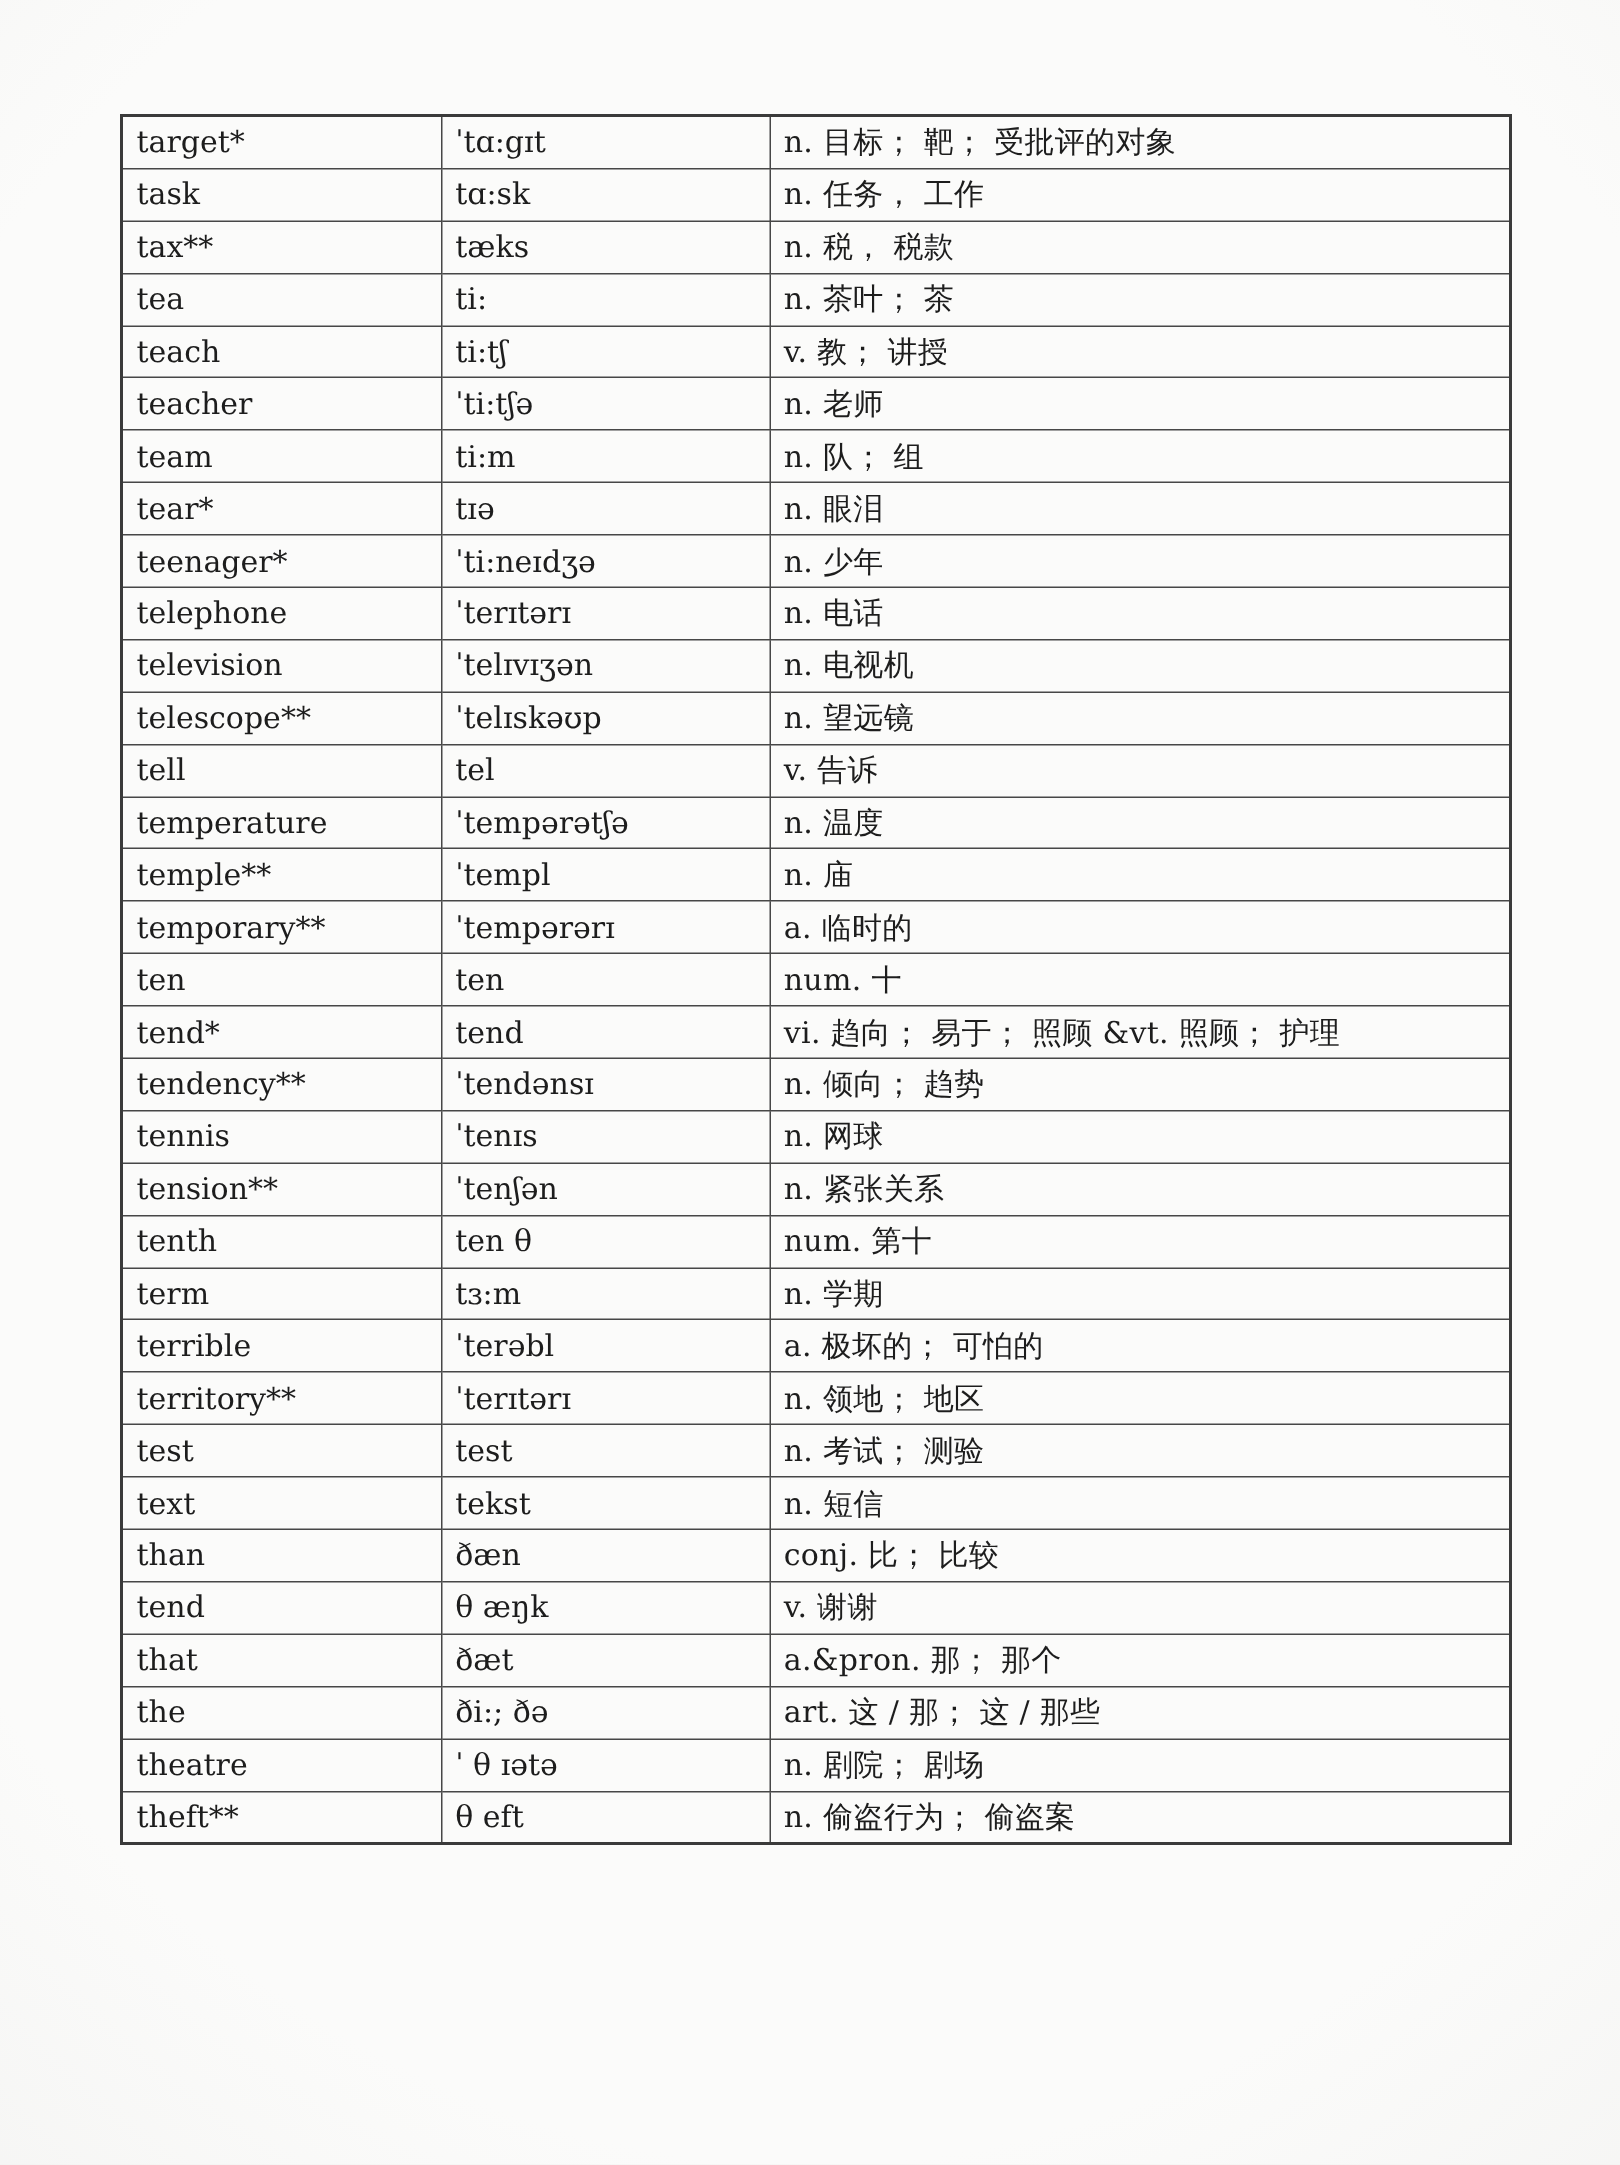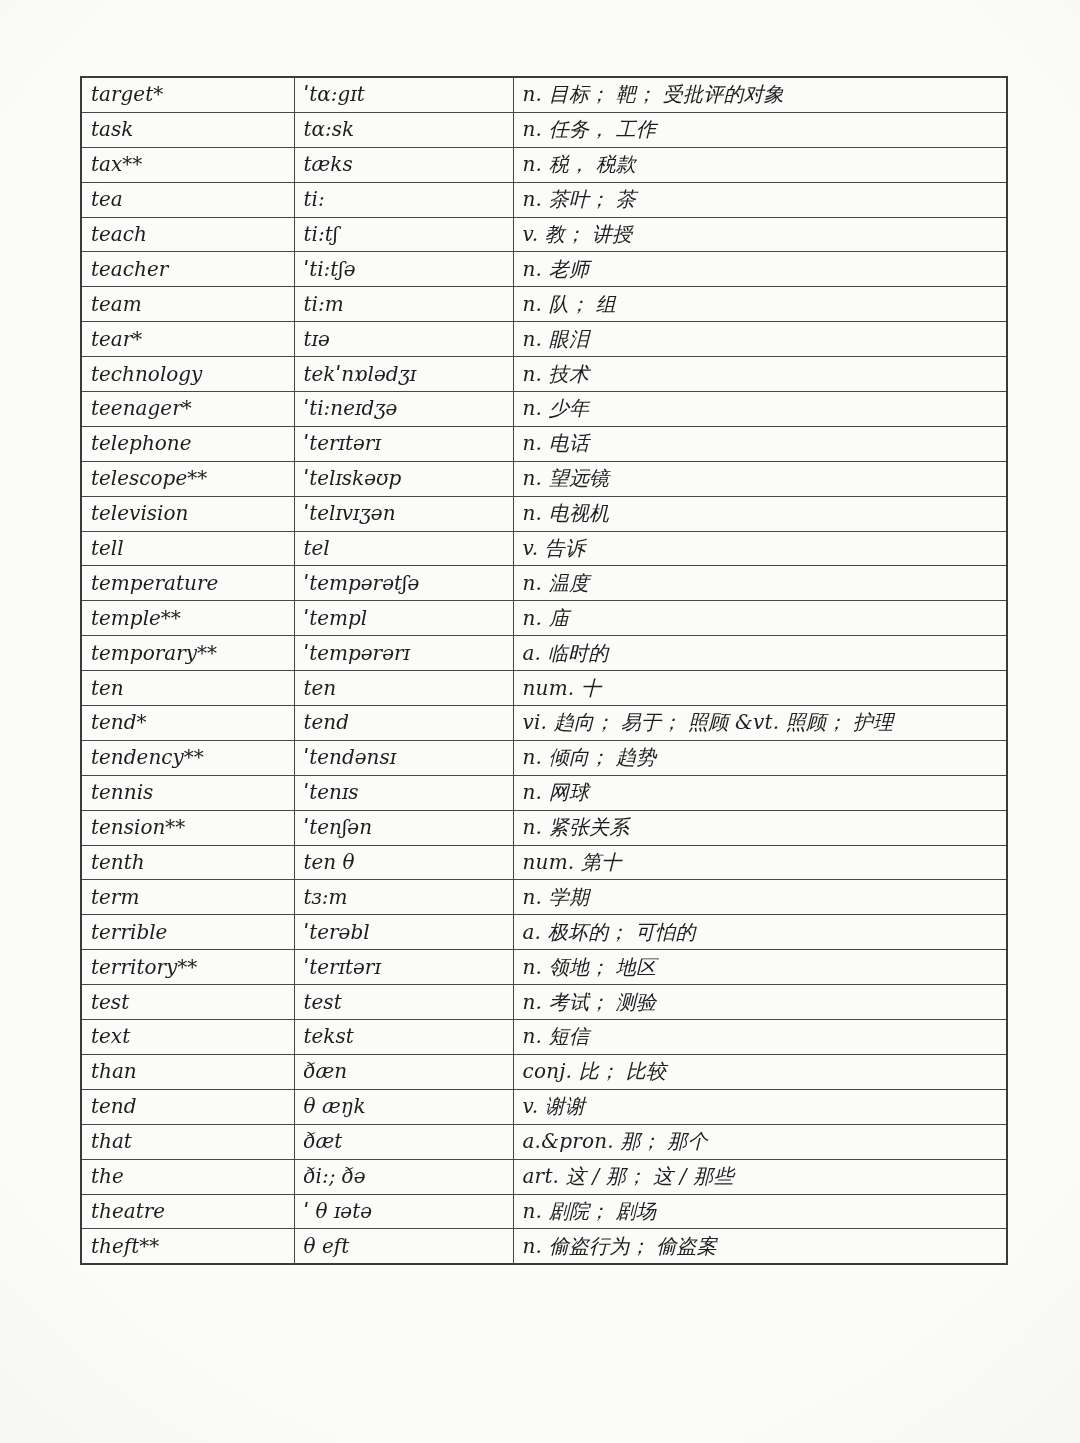--- a/index.html
+++ b/index.html
@@ -11,21 +11,20 @@
     height: 1443px;
     background: #f2f2f0;
     font-family: "DejaVu Serif", "Liberation Serif", serif;
   }
   .page {
     position: relative;
     width: 1080px;
     height: 1443px;
     overflow: hidden;
     background: radial-gradient(115% 100% at 50% 45%, #fbfbfa 55%, #ececea 100%);
-    font-style: italic;
   }
   table.vocab {
     position: absolute;
     left: 80px;
     top: 76px;
     width: 926px;
     border-collapse: collapse;
     table-layout: fixed;
     border: 2px solid #3a3a3a;
   }
@@ -89,43 +88,38 @@
           <td class="word">team</td>
           <td class="phonetic">ti:m</td>
           <td class="definition">n. 队； 组</td>
         </tr>
         <tr>
           <td class="word">tear*</td>
           <td class="phonetic">tɪə</td>
           <td class="definition">n. 眼泪</td>
         </tr>
         <tr>
-          <td class="word">technology</td>
-          <td class="phonetic">tekˈnɒlədʒɪ</td>
-          <td class="definition">n. 技术</td>
-        </tr>
-        <tr>
           <td class="word">teenager*</td>
           <td class="phonetic">ˈti:neɪdʒə</td>
           <td class="definition">n. 少年</td>
         </tr>
         <tr>
           <td class="word">telephone</td>
           <td class="phonetic">ˈterɪtərɪ</td>
           <td class="definition">n. 电话</td>
         </tr>
         <tr>
+          <td class="word">television</td>
+          <td class="phonetic">ˈtelɪvɪʒən</td>
+          <td class="definition">n. 电视机</td>
+        </tr>
+        <tr>
           <td class="word">telescope**</td>
           <td class="phonetic">ˈtelɪskəʊp</td>
           <td class="definition">n. 望远镜</td>
-        </tr>
-        <tr>
-          <td class="word">television</td>
-          <td class="phonetic">ˈtelɪvɪʒən</td>
-          <td class="definition">n. 电视机</td>
         </tr>
         <tr>
           <td class="word">tell</td>
           <td class="phonetic">tel</td>
           <td class="definition">v. 告诉</td>
         </tr>
         <tr>
           <td class="word">temperature</td>
           <td class="phonetic">ˈtempərətʃə</td>
           <td class="definition">n. 温度</td>

